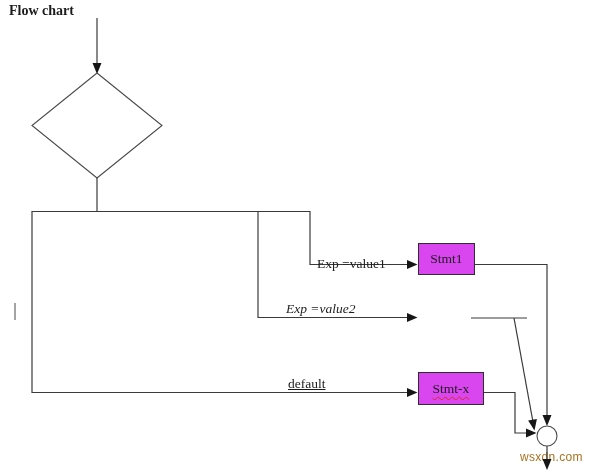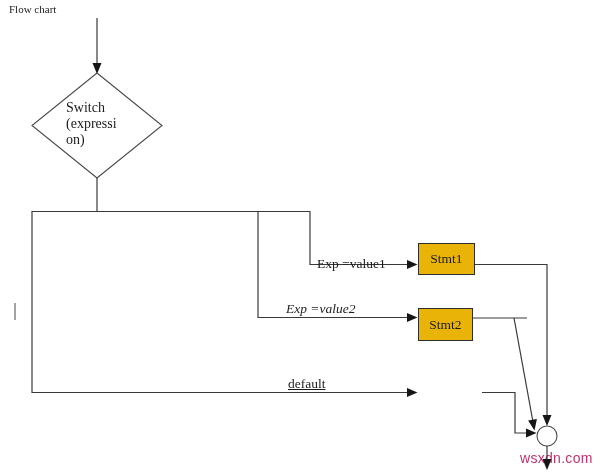--- a/index.html
+++ b/index.html
@@ -6,34 +6,34 @@
   .canvas{
     position:relative;width:600px;height:475px;background:#ffffff;
     font-family:"Liberation Serif","DejaVu Serif",serif;color:#1c1c1c;overflow:hidden;
   }
   .layer-svg{position:absolute;left:0;top:0;z-index:1;}
   .ln{stroke:#3a3a3a;stroke-width:1.2;fill:none;}
   .ln-thin{stroke:#8d8d8d;stroke-width:1.6;fill:none;}
   .ah{fill:#161616;stroke:none;}
   .shape{stroke:#4a4a4a;stroke-width:1.1;fill:#ffffff;}
   .txt{position:absolute;z-index:2;font-size:13.5px;line-height:15px;white-space:nowrap;}
-  .title{position:absolute;left:9px;top:3px;z-index:2;font-size:11px;font-weight:normal;}
+  .title{position:absolute;left:9px;top:3px;z-index:2;font-size:14px;font-weight:bold;}
   .decision-text{position:absolute;left:66px;top:100px;z-index:2;font-size:14px;line-height:16px;}
   .stmt-box{
-    position:absolute;z-index:2;background:#eab308;border:1.2px solid #2e2e2e;
+    position:absolute;z-index:2;background:#d946ef;border:1.2px solid #2e2e2e;
     display:flex;align-items:center;justify-content:center;font-size:13.5px;
   }
   .squiggle{
     text-decoration-line:underline;text-decoration-style:wavy;
     text-decoration-color:#d92b1c;text-decoration-thickness:1px;text-underline-offset:3px;
   }
   .watermark{
     position:absolute;left:520px;top:450px;z-index:0;
     font-family:"Liberation Sans","DejaVu Sans",sans-serif;
-    font-size:14px;color:#be185d;opacity:.9;letter-spacing:.3px;
+    font-size:12px;color:#a16207;opacity:.9;letter-spacing:.3px;
   }
 </style>
 </head>
 <body>
 
 <div class="canvas">
 
   <div class="watermark">wsxdn.com</div>
 
   <svg class="layer-svg" width="600" height="475" viewBox="0 0 600 475">
@@ -72,30 +72,25 @@
     <circle class="shape" cx="547" cy="436" r="10"></circle>
 
     <line class="ln" x1="547" y1="446" x2="547" y2="460"></line>
     <polygon class="ah" points="547,470 542.5,459 551.5,459"></polygon>
 
     <line class="ln-thin" x1="15" y1="303" x2="15" y2="320"></line>
   </svg>
 
   <div class="title">Flow chart</div>
 
-  <div class="decision-text">
-    <div>Switch</div>
-    <div>(expressi</div>
-    <div>on)</div>
-  </div>
 
   <div class="txt" style="left:317px;top:256px;">Exp =value1</div>
   <div class="txt" style="left:286px;top:301px;font-style:italic;">Exp =value2</div>
   <div class="txt" style="left:288px;top:376px;text-decoration:underline;">default</div>
 
   <div class="stmt-box" style="left:418px;top:243px;width:55px;height:30px;">
     <span>Stmt1</span>
   </div>
-  <div class="stmt-box" style="left:418px;top:308px;width:53px;height:31px;">
-    <span>Stmt2</span>
+  <div class="stmt-box" style="left:418px;top:372px;width:64px;height:31px;">
+    <span class="squiggle">Stmt-x</span>
   </div>
 
 </div>
 
 </body></html>

